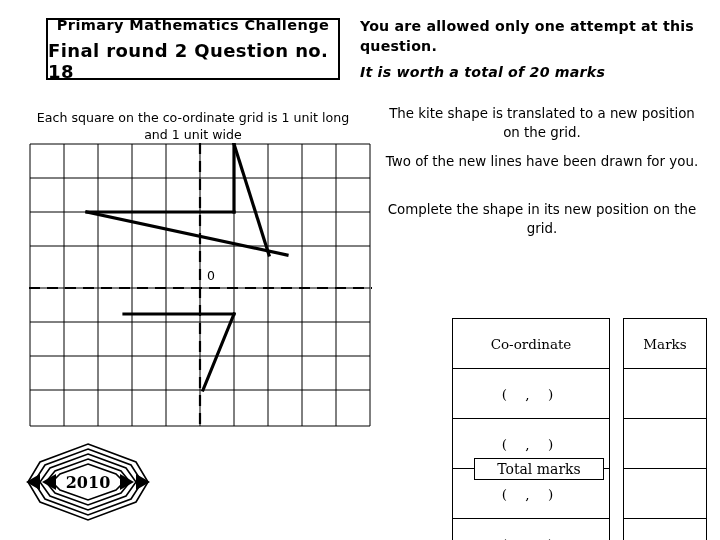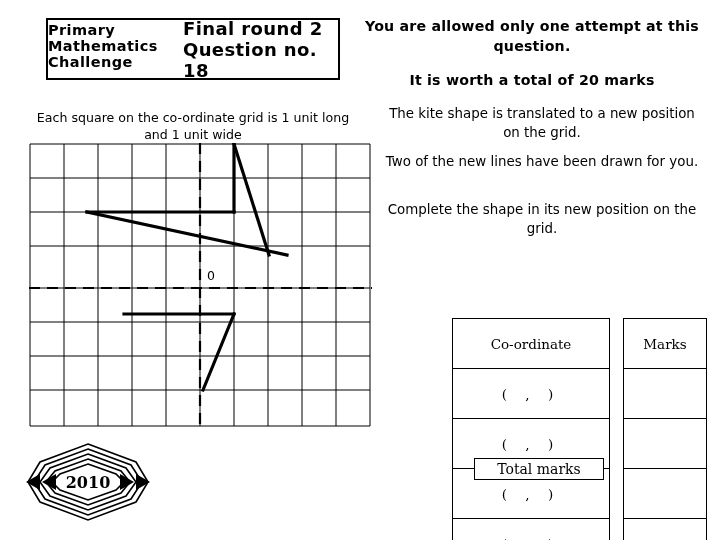--- a/index.html
+++ b/index.html
@@ -24,21 +24,21 @@
   
   .title-box {
     position: absolute;
     left: 46px;
     top: 18px;
     width: 294px;
     height: 62px;
     border: 2px solid #000;
     box-sizing: border-box;
     display: flex;
-    flex-direction: row;
+    flex-direction: column;
     align-items: center;
     justify-content: center;
   }
   .title-line1 {
     font-family: "DejaVu Sans", sans-serif;
     font-weight: bold;
     font-size: 14.5px;
     letter-spacing: 0.4px;
     color: #000;
     margin-bottom: 7px;
@@ -50,30 +50,30 @@
     letter-spacing: 0.4px;
     color: #000;
   }
 
   
   .attempt-block {
     position: absolute;
     left: 360px;
     top: 16px;
     width: 344px;
-    text-align: center;
     font-family: "DejaVu Sans", sans-serif;
     font-weight: bold;
     font-size: 14.2px;
     line-height: 20px;
     color: #000;
     letter-spacing: 0.2px;
   }
   .attempt-line2 {
-    margin-top: 14px;
+    margin-top: 6px;
+    font-style: italic;
   }
 
   
   .grid-caption {
     position: absolute;
     left: 28px;
     top: 96px;
     width: 330px;
     text-align: center;
     font-family: "DejaVu Sans", sans-serif;

